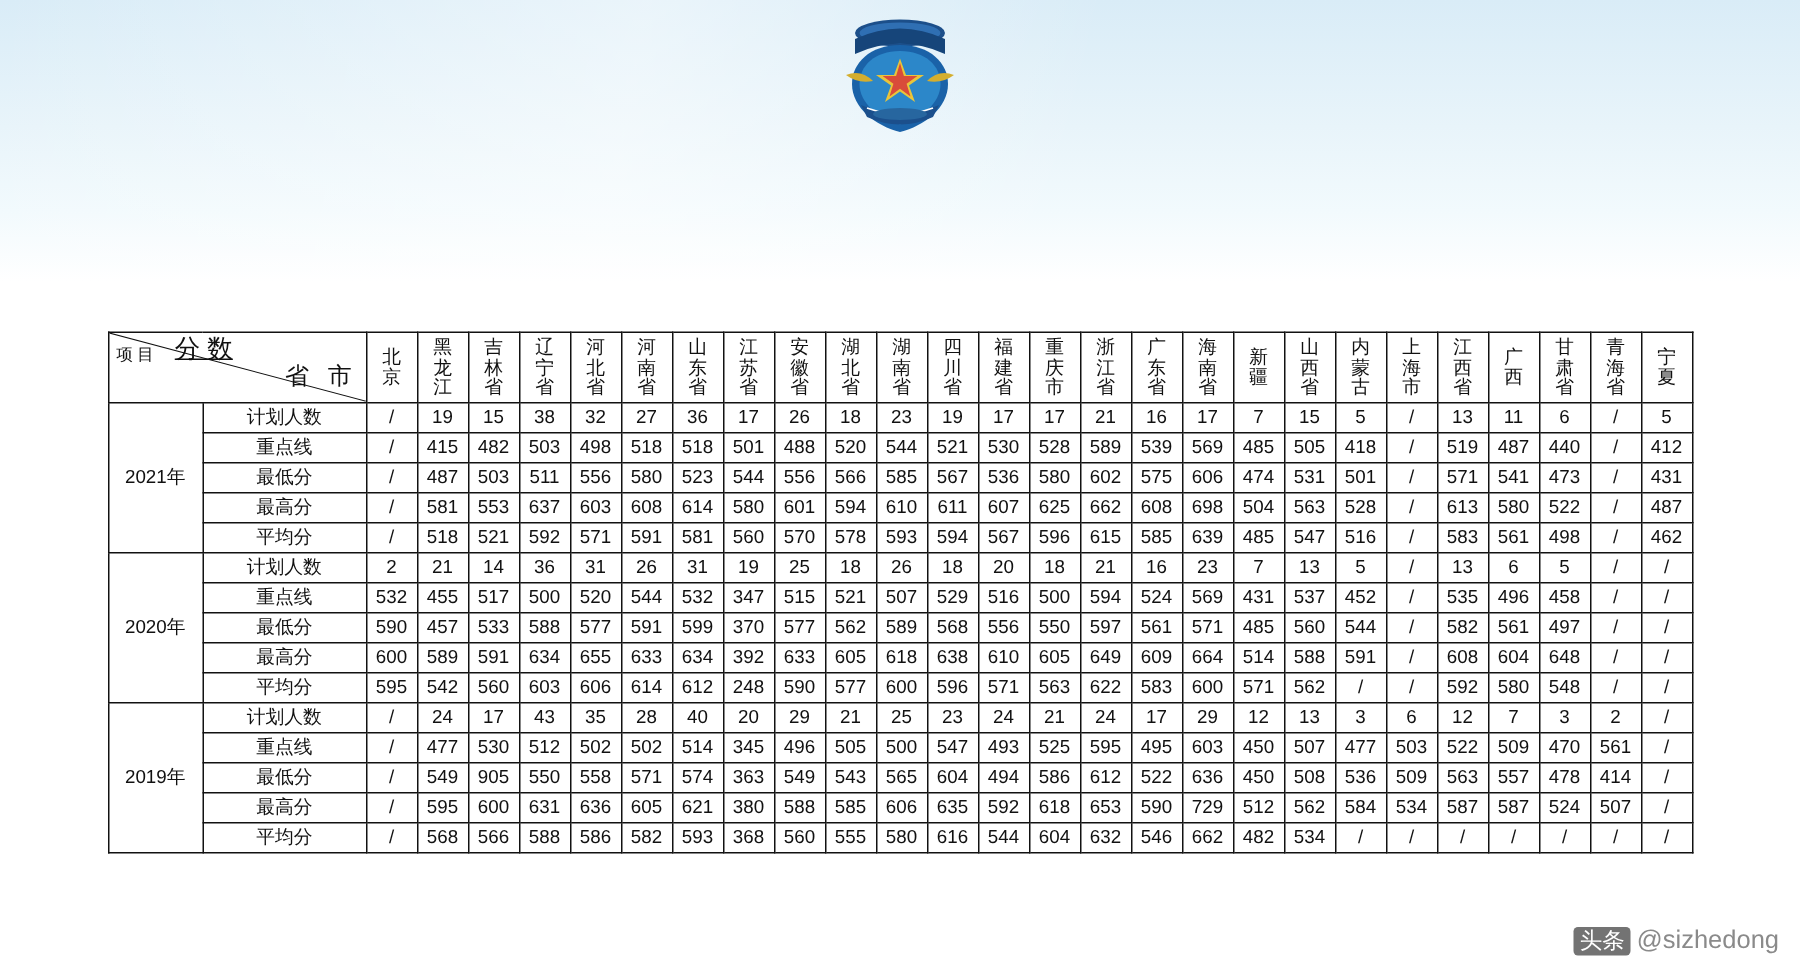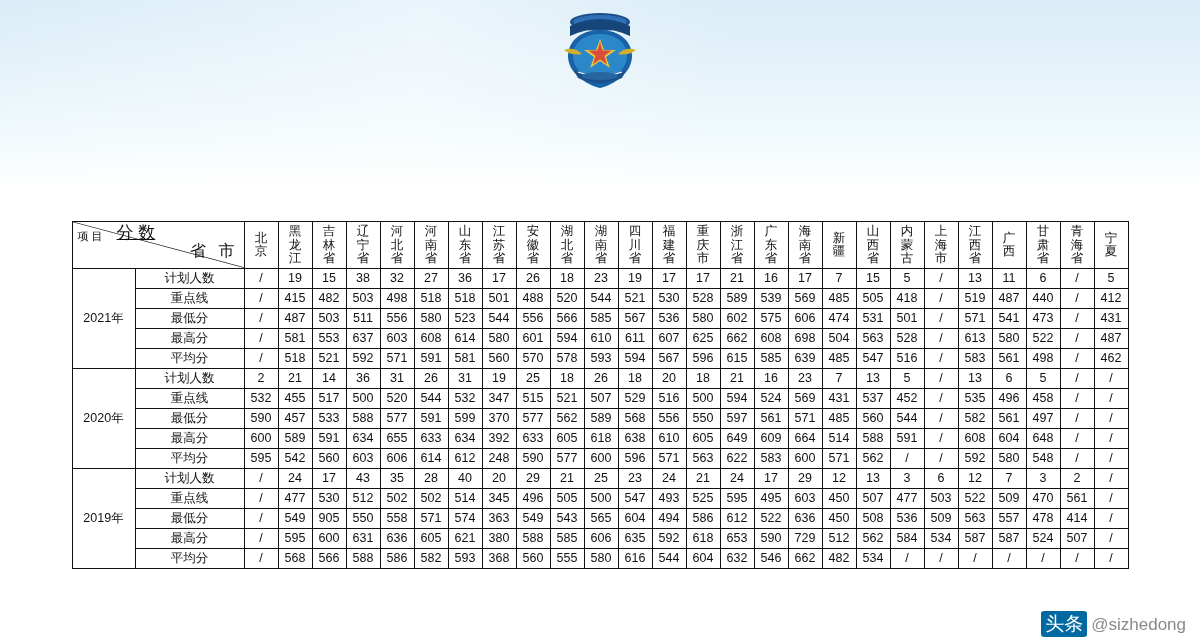--- a/index.html
+++ b/index.html
@@ -143,26 +143,26 @@
     position: absolute;
     right: 14px;
     bottom: 6px;
     font-size: 17px;
     color: #8a8a8a;
     font-family: "Liberation Sans", sans-serif;
     white-space: nowrap;
   }
   .wm-box {
     display: inline-block;
-    background: #0369a1;
+    background: #737373;
     color: #ffffff;
     border-radius: 3px;
     padding: 0px 4px;
     margin-right: 4px;
-    font-size: 19px;
+    font-size: 15px;
   }
 </style>
 </head>
 <body>
 
 <div class="page">
 
   <div class="header">
     <div class="emblem">
       <svg viewBox="0 0 96 84" width="96" height="84" aria-hidden="true">

